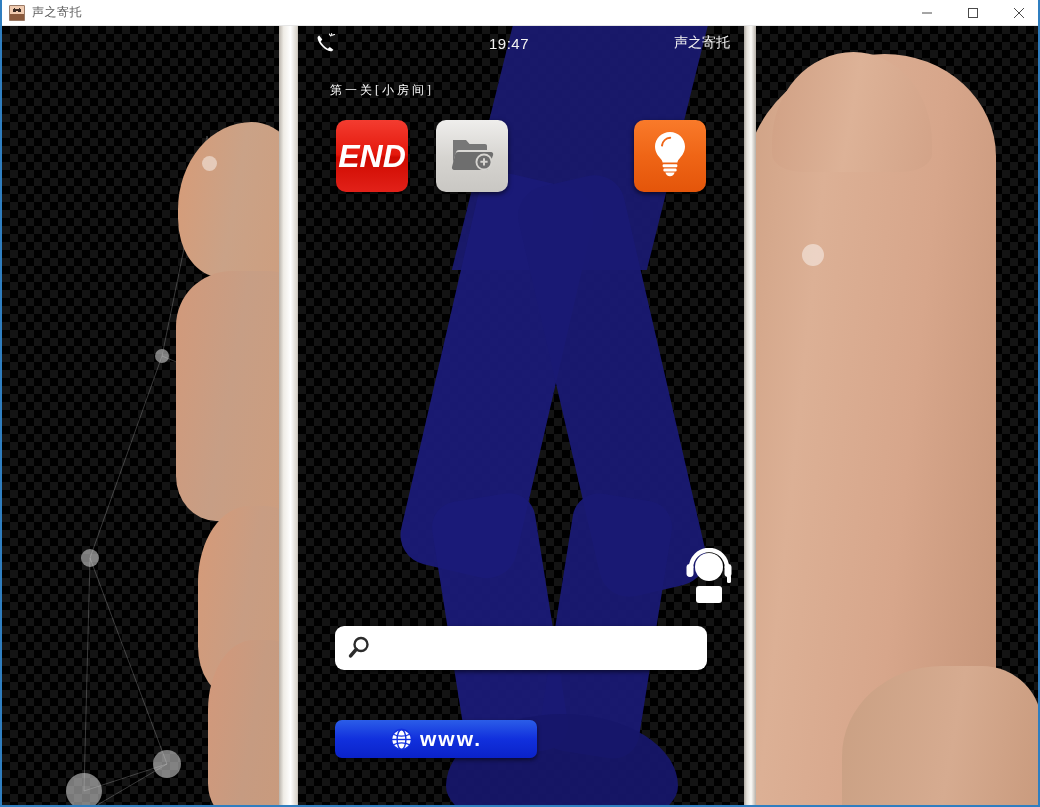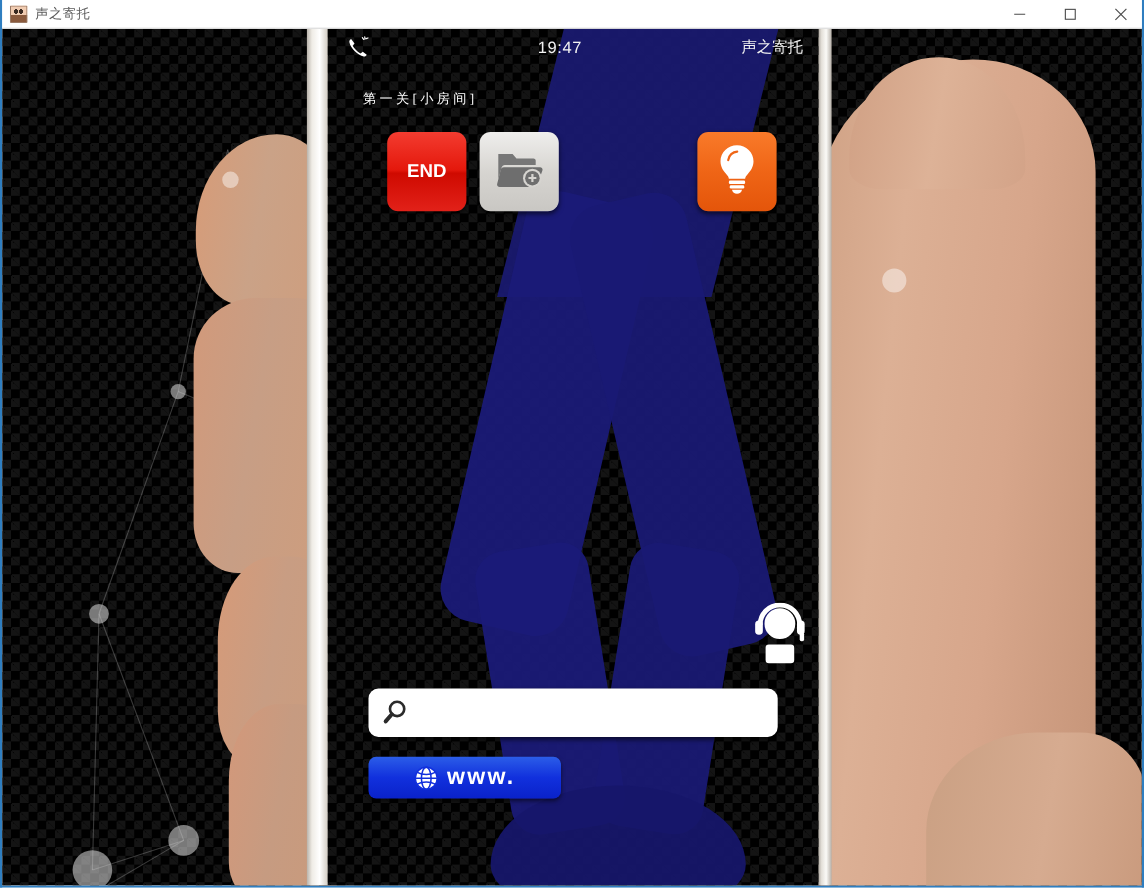--- a/index.html
+++ b/index.html
@@ -244,27 +244,28 @@
   .tool-btn {
     position: absolute;
     top: 0;
     width: 72px; height: 72px;
     border-radius: 10px;
     display: flex; align-items: center; justify-content: center;
     box-shadow: 0 2px 5px rgba(0,0,0,0.6);
     box-sizing: border-box;
   }
   #btn-end {
-    left: 54px;
+    left: 38px;
     background: linear-gradient(180deg, #f33c30 0%, #e4180c 48%, #cf0a00 52%, #e22119 100%);
     color: #ffffff;
-    font-size: 17px;
+    font-size: 32px;
     font-weight: bold;
     letter-spacing: 0px;
     font-family: "Liberation Sans", sans-serif;
+    font-style: italic;
   }
   #btn-folder {
     left: 138px;
     background: linear-gradient(180deg, #efeeec 0%, #d6d4d0 52%, #c9c7c3 100%);
   }
   #btn-bulb {
     left: 336px;
     background: linear-gradient(180deg, #f97a2a 0%, #ef6516 50%, #e4550a 100%);
   }
 
@@ -330,25 +331,26 @@
     height: 38px;
     border-radius: 7px;
     display: flex;
     align-items: center;
     justify-content: center;
     box-shadow: 0 2px 4px rgba(0,0,0,0.55);
     color: #ffffff;
     font-weight: bold;
   }
   #btn-www {
-    left: 37px; width: 175px;
+    left: 37px; width: 202px;
     background: linear-gradient(180deg, #2b5de8 0%, #1130dd 50%, #0a22c9 100%);
     font-size: 21px;
     letter-spacing: 2px;
     font-family: "Liberation Sans", sans-serif;
+    margin-top: 32px;
   }
   #btn-www .globe { margin-right: 7px; display: flex; }
   #btn-hey {
     left: 239px; width: 175px;
     background: linear-gradient(180deg, #f5392c 0%, #ea1408 50%, #d60d02 100%);
     font-size: 24px;
     font-style: italic;
     letter-spacing: 1px;
     font-family: "Liberation Serif", serif;
     text-shadow: 1px 1px 2px rgba(0,0,0,0.4);

